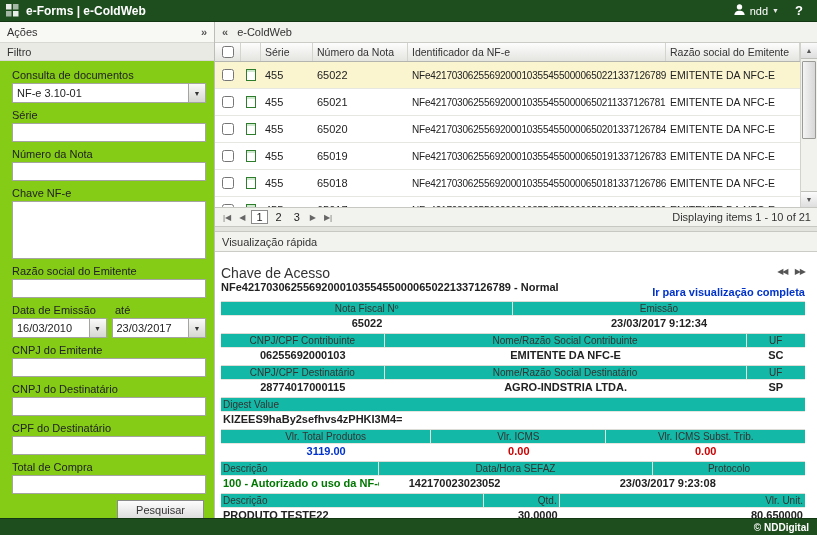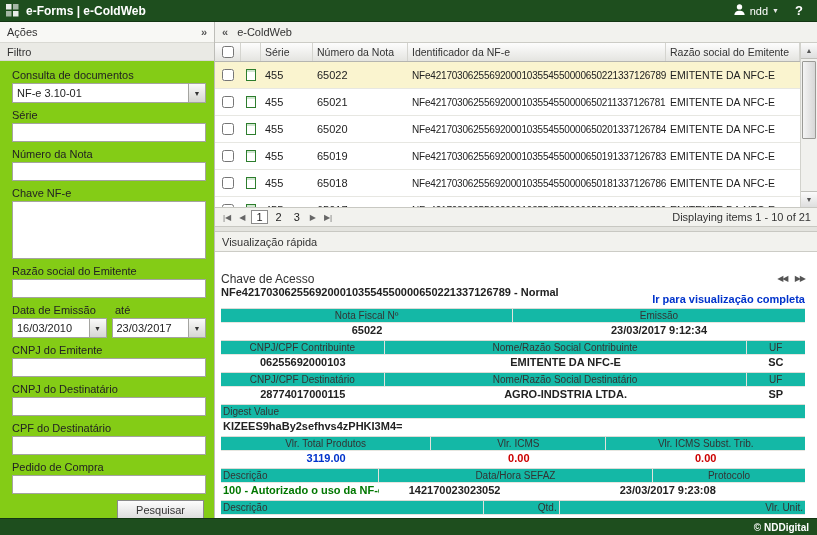--- a/index.html
+++ b/index.html
@@ -92,21 +92,21 @@
 
   
   .preview { flex: 1; display: flex; flex-direction: column; min-height: 0; }
   .pv-hdr { flex: 0 0 20px; background: #f2f2ee; border-bottom: 1px solid #ccccc6;
             display: flex; align-items: center; padding: 0 7px; color: #333; }
   .pv-content { flex: 1; background: #fff; overflow: hidden; padding: 2px 12px 0 6px; }
   .pv-top { position: relative; min-height: 33px; margin-bottom: 2px; }
   .pv-nav { position: absolute; right: 0; top: 2px; font-size: 8px; color: #555; letter-spacing: -1px; }
   .pv-nav span { cursor: pointer; margin-left: 6px; }
   .pv-link { position: absolute; right: 0; top: 14px; color: #0033cc; font-weight: bold; cursor: pointer; text-decoration: none; margin-top: 7px; }
-  .pv-label { margin-top: 18px; font-size: 12px; color: #333; }
+  .pv-label { margin-top: 11px; font-size: 14px; color: #333; }
   .pv-value { font-weight: bold; font-size: 11px; }
   .pv-sec { margin-top: 3px; }
   .pv-lrow { display: flex; background: #14b8a6; border-top: 1px solid #dcdcd6; border-bottom: 1px solid #e6e6e0; }
   .pv-lrow .c { font-size: 10px; color: #333; text-align: center; padding: 1px 2px;
                 overflow: hidden; white-space: nowrap; border-right: 1px solid #e2e2dc; }
   .pv-lrow .c:last-child { border-right: none; }
   .pv-vrow { display: flex; }
   .pv-vrow .c { font-weight: bold; font-size: 11px; text-align: center; padding: 1px 2px;
                 overflow: hidden; white-space: nowrap; }
   .w100{width:100%} .w50{width:50%} .w45{width:45%} .w47{width:47%} .w42{width:42%} .w36{width:36%} .w34{width:34%} .w30{width:30%} .w28{width:28%}
@@ -195,21 +195,21 @@
 
         <div class="flabel">CNPJ do Emitente</div>
         <input class="tinput" style="">
 
         <div class="flabel">CNPJ do Destinatário</div>
         <input class="tinput" style="">
 
         <div class="flabel">CPF do Destinatário</div>
         <input class="tinput" style="">
 
-        <div class="flabel">Pedido de Compra</div>
+        <div class="flabel">Total de Compra</div>
         <input class="tinput" style="">
       </div>
       <div class="search-row">
         <button class="btn">Pesquisar</button>
       </div>
     </div>
 
     <div class="content">
 
       <div class="grid-panel">

